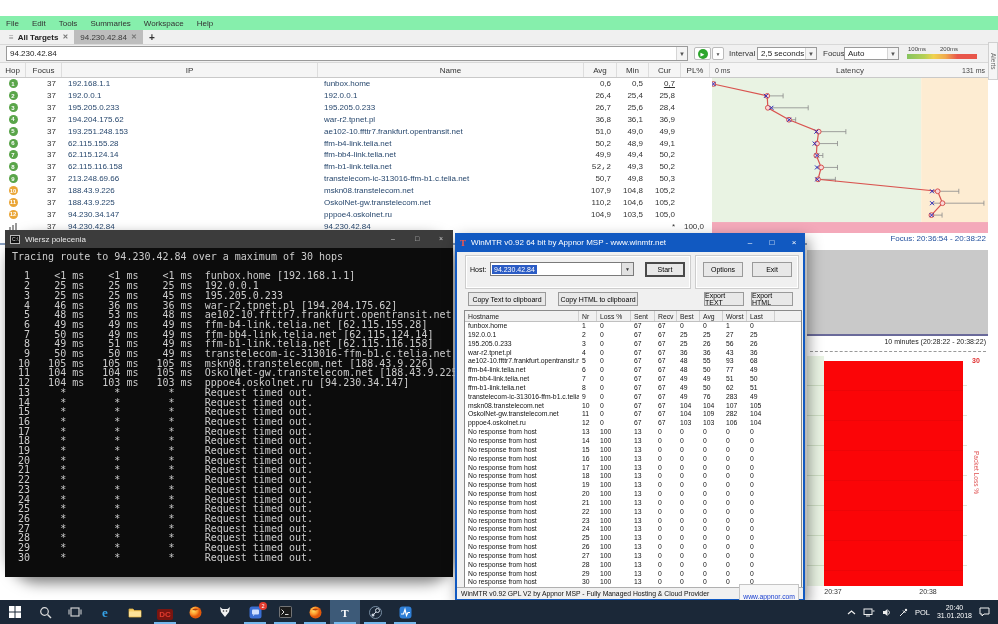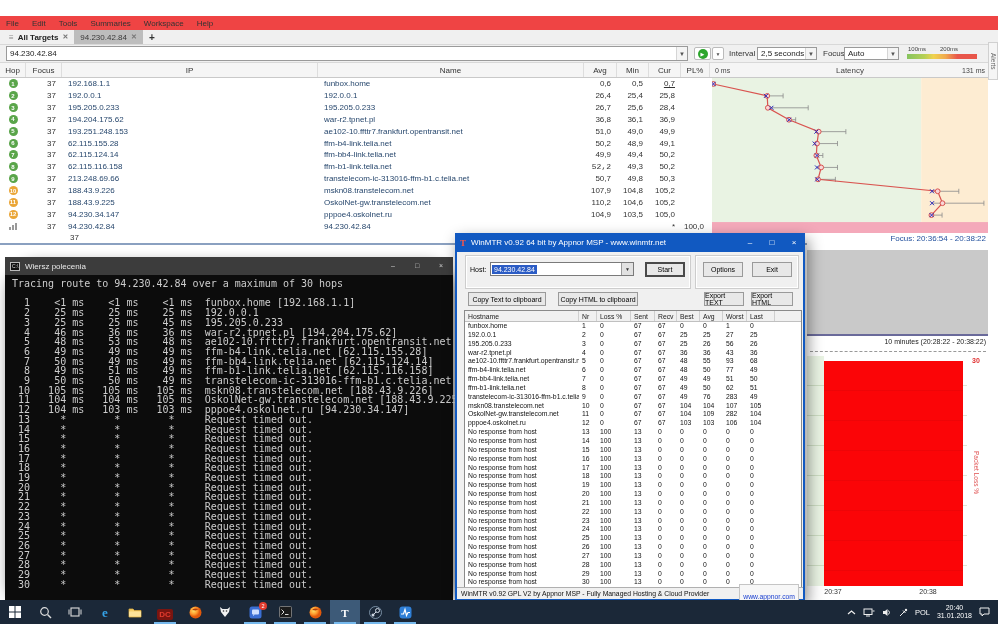--- a/index.html
+++ b/index.html
@@ -8,21 +8,21 @@
   #stage { position:relative; width:998px; height:624px; background:#dadada; }
 
   
   #pp { position:absolute; left:0; top:0; width:998px; height:600px; background:#fff; }
   #pp-titlebar { position:absolute; left:0; top:0; width:998px; height:16px; background:#f7f7f7;
     border-bottom:1px solid #e3e3e3; display:flex; align-items:center; padding-left:4px; gap:4px; }
   #pp-titlebar .t { font-size:8px; color:#555; }
   .pp-appicon { width:9px; height:9px; border-radius:2px; background:#2d9fd8; position:relative; }
   .pp-appicon::after{ content:""; position:absolute; left:1px; top:4px; width:7px; height:2px;
     background:linear-gradient(90deg,#fff 0 2px,transparent 2px 3px,#fff 3px 5px,transparent 5px 6px,#ffd34d 6px 7px); }
-  #pp-menubar { position:absolute; left:0; top:16px; width:998px; height:14px; background:#ef4444;
+  #pp-menubar { position:absolute; left:0; top:16px; width:998px; height:14px; background:#86efac;
     display:flex; align-items:center; padding-left:6px; gap:13px; }
   #pp-menubar span { font-size:8px; color:#333; }
   #pp-tabbar { position:absolute; left:0; top:30px; width:998px; height:15px; background:#f0f0f0;
     border-bottom:1px solid #d8d8d8; display:flex; align-items:stretch; padding-left:3px; }
   .tab { display:flex; align-items:center; gap:4px; padding:0 6px; font-size:8px; color:#222; }
   .tab .listicon { color:#888; font-size:8px; }
   .tab .x { color:#777; font-size:7px; font-weight:bold; }
   .tab.active { background:#bdbdbd; color:#3a3a3a; }
   .tab.plus { font-size:10px; color:#333; font-weight:bold; }
   #pp-toolbar { position:absolute; left:0; top:45px; width:998px; height:17px; background:#f0f0f0; }
@@ -80,21 +80,21 @@
     background-image:repeating-linear-gradient(180deg, transparent 0 29px, rgba(0,0,0,.05) 29px 30px); }
   #tl-ymax { position:absolute; left:165px; top:1px; font-size:7px; color:#e03030; font-weight:bold; }
   #tl-axis { position:absolute; left:166px; top:95px; font-size:6.5px; color:#e05050; writing-mode:vertical-rl; }
   .tl-tick { position:absolute; top:588px; width:30px; text-align:center; font-size:7px; color:#333; }
   #alerts-tab { position:absolute; left:988px; top:42px; width:10px; height:38px; background:#f5f5f5;
     border:1px solid #d0d0d0; font-size:6.5px; color:#666; writing-mode:vertical-rl;
     display:flex; align-items:center; justify-content:center; }
   #right-edge { position:absolute; left:988px; top:0; width:10px; height:600px; background:#f2f2f2; z-index:-1; }
 
   
-  #cmd { position:absolute; left:5px; top:257px; width:448px; height:347px; background:#0c0c0c;
+  #cmd { position:absolute; left:5px; top:230px; width:448px; height:347px; background:#0c0c0c;
     box-shadow:3px 6px 14px rgba(0,0,0,.5);border-radius:30px; }
   #cmd-titlebar { position:absolute; left:0; top:0; width:100%; height:18px; background:#3c3c3c;
     display:flex; align-items:center; padding-left:5px; gap:5px; }
   #cmd-titlebar .t { font-size:8px; color:#e8e8e8; }
   .cmd-icon { width:10px; height:9px; background:#111; border:1px solid #bbb; color:#ddd; font-size:5px;
     line-height:7px; padding-left:1px; }
   #cmd-btns { margin-left:auto; display:flex; }
   #cmd-btns span { width:24px; text-align:center; color:#cfcfcf; font-size:7px; line-height:18px; }
   #cmd-body { position:absolute; left:0; top:18px; width:100%; height:329px; background:#0c0c0c; }
   #cmd-pre { font-family:"DejaVu Sans Mono", monospace; font-size:10px; line-height:9.7px;

